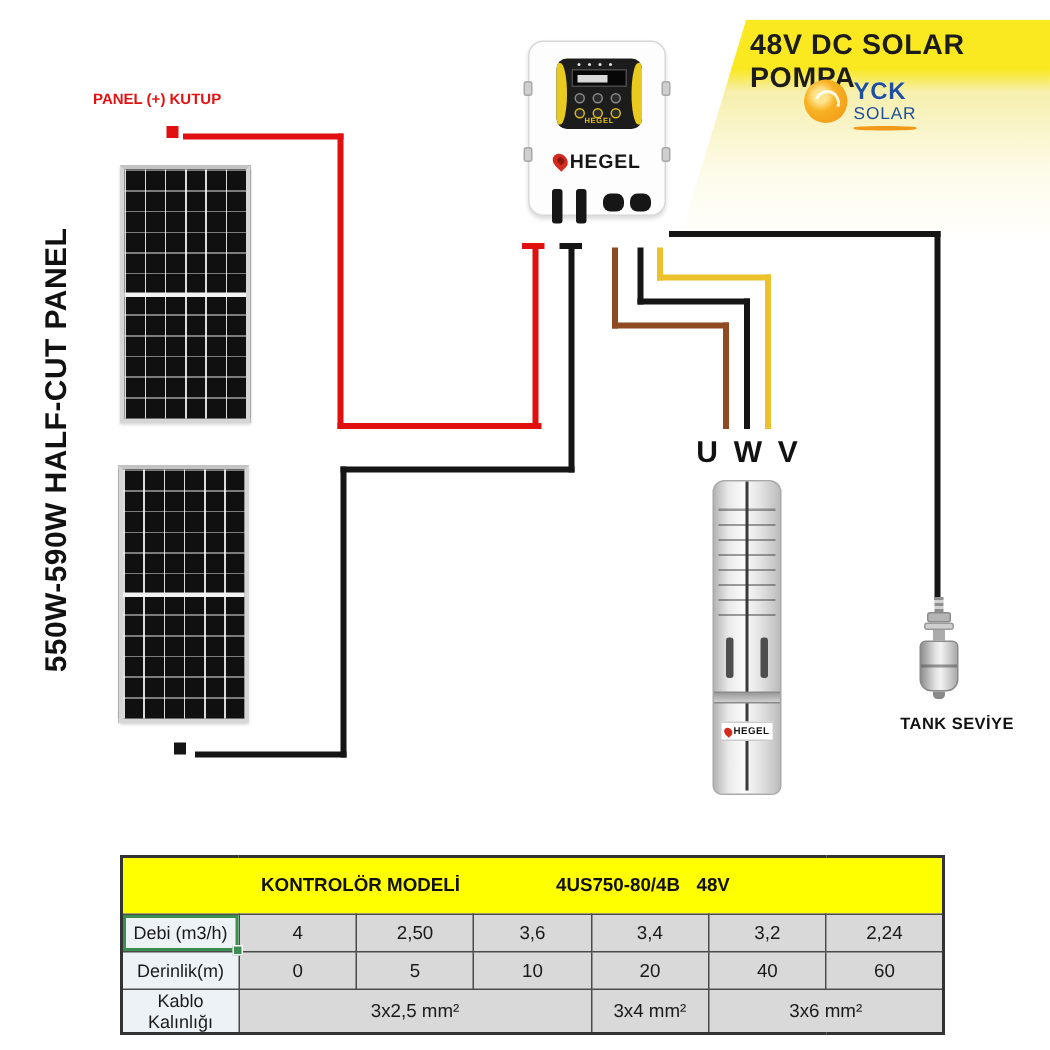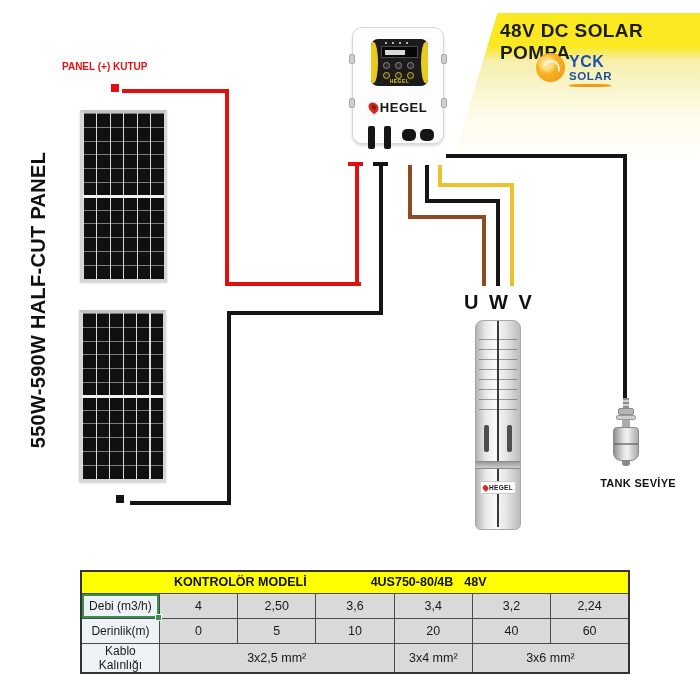--- a/index.html
+++ b/index.html
@@ -16,21 +16,21 @@
   .logo { position:absolute; left:86px; top:40px; display:flex; align-items:flex-start; gap:4px; }
   .sun { width:29px; height:29px; border-radius:50%;
     background: radial-gradient(circle at 38% 38%, #ffe38a 0 18%, #f8b223 40%, #ef9213 100%);
     position:relative; }
   .sun::after { content:""; position:absolute; left:7px; top:7px; width:13px; height:13px;
     border-radius:50%; border:2px solid rgba(255,255,255,.85); border-left-color:transparent;
     border-bottom-color:transparent; transform:rotate(-25deg); }
   .logo-text { display:flex; flex-direction:column; line-height:1; margin-top:1px; }
   .logo-yck { font-size:16px; font-weight:bold; color:#1d4f9c;
     text-shadow:0 0 1px #fff; letter-spacing:.5px; }
-  .logo-solar { font-size:11.5px; font-weight:bold; color:#1d4f9c; letter-spacing:.6px; margin-top:1px; }
+  .logo-solar { font-size:11.5px; font-weight:normal; color:#1d4f9c; letter-spacing:.6px; margin-top:1px; }
   .logo-swoosh { height:3px; width:42px; border-radius:40%; background:#f29a18; margin-top:1px; }
 
   
   .lbl { position:absolute; font-weight:bold; color:#111; }
   .lbl-side { left:-121px; top:288px; width:320px; height:24px; text-align:center;
     transform:rotate(-90deg); font-size:20px; letter-spacing:.3px; }
   .lbl-pos { left:62px; top:61px; font-size:10px; color:#e31212; }
   .lbl-neg { left:66px; top:512px; font-size:15px; }
   .lbl-uwv { left:458px; top:291px; width:80px; text-align:center; font-size:20px; word-spacing:5px; }
   .lbl-tank { left:576px; top:477px; width:100px; text-align:right; font-size:11px; letter-spacing:.3px; }
@@ -121,21 +121,21 @@
   .f-body { position:absolute; left:2px; top:29px; width:26px; height:34px;
     background:linear-gradient(90deg,#8f8f8f,#e2e2e2 40%,#f2f2f2 55%,#ababab);
     border:1px solid #8a8a8a; border-radius:4px 4px 8px 8px; }
   .f-body::after { content:""; position:absolute; left:0; right:0; top:15px; height:2px; background:rgba(90,90,90,.6); }
   .f-nub { position:absolute; left:11px; top:63px; width:8px; height:5px; background:#8a8a8a; border-radius:0 0 3px 3px; }
 
   
   table.spec { position:absolute; left:80px; top:570px; width:550px; border-collapse:collapse;
     table-layout:fixed; border:2px solid #333; font-size:12px; color:#1a1a1a; }
   table.spec td { border:1px solid #4a4a4a; text-align:center; padding:0; height:25px; }
-  tr.hdr td { background:#ffff00; height:22px; }
+  tr.hdr td { background:#ffff00; height:38px; }
   .hdr-flex { display:flex; align-items:center; font-weight:bold; font-size:12.5px; color:#111; }
   .hdr-flex .t1 { margin-left:92px; }
   .hdr-flex .t2 { margin-left:64px; }
   .hdr-flex .t3 { margin-left:11px; }
   td.rowlbl { background:#edf2f7; font-size:12px; }
   td.val { background:#d9d9d9; font-size:12.5px; }
   td.sel { position:relative; box-shadow:inset 0 0 0 2px #3a8f4f; }
   td.sel::after { content:""; position:absolute; right:-3px; bottom:-3px; width:5px; height:5px;
     background:#3a8f4f; border:1px solid #fff; }
 </style>

